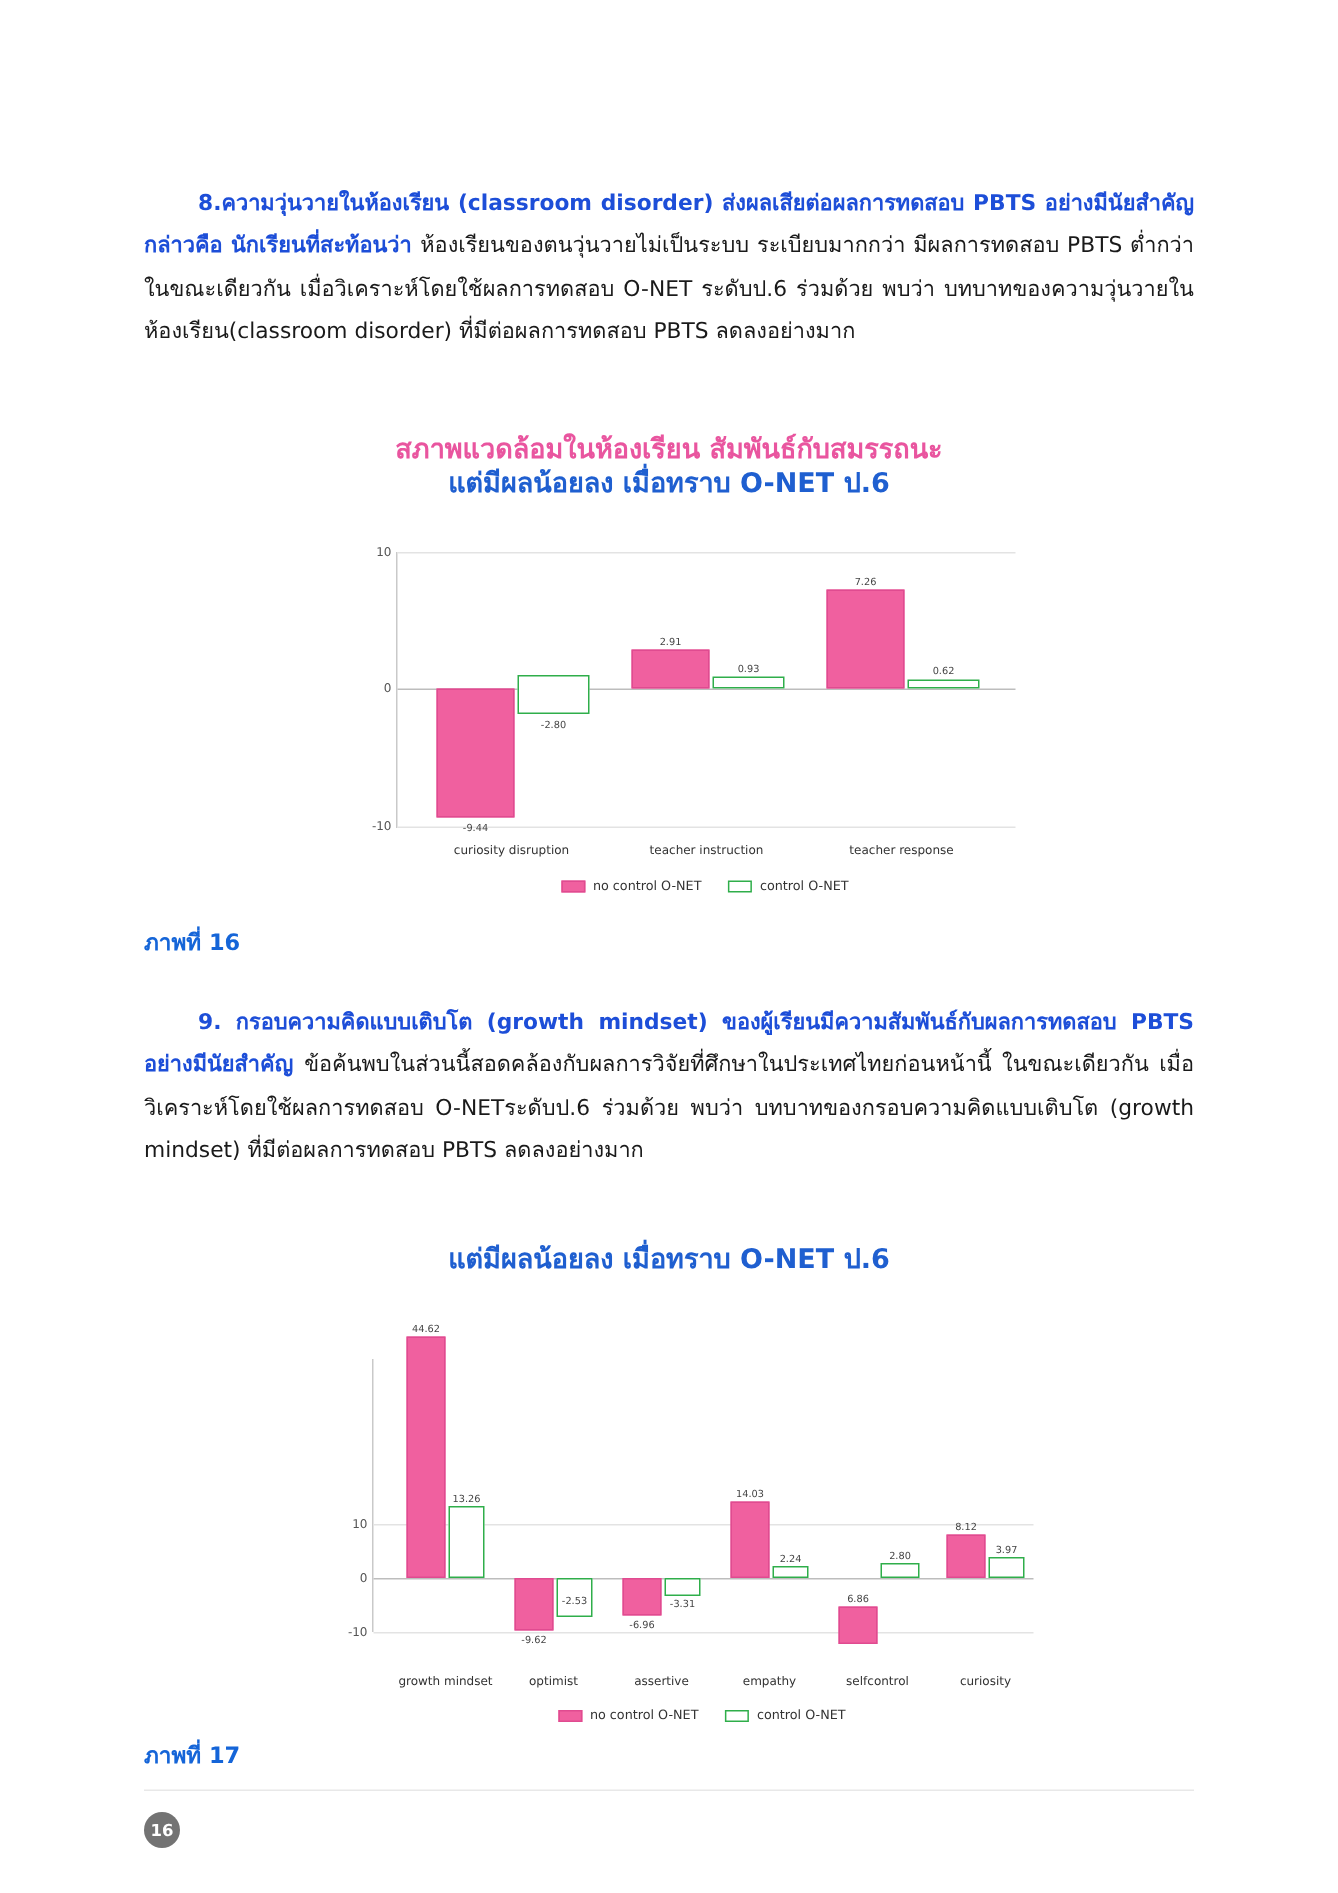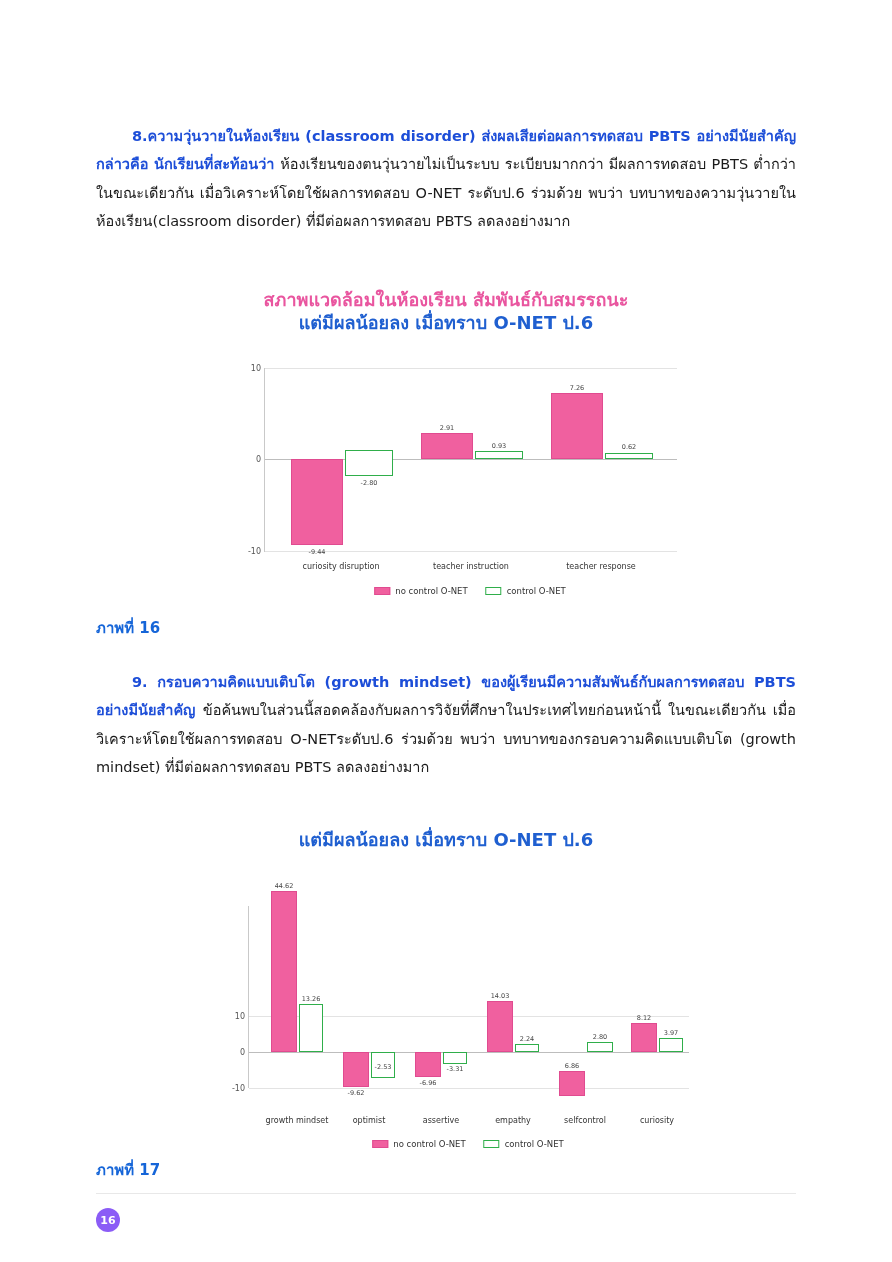--- a/index.html
+++ b/index.html
@@ -99,21 +99,21 @@
   }
   .legend .item{display:flex;align-items:center;gap:5px;}
   .sw{width:16px;height:8px;display:inline-block;box-sizing:border-box;}
   .sw.fill{background:#f0609f;border:1px solid #e04b90;}
   .sw.outline{background:#fff;border:1.5px solid #2fae4a;}
 
   .page-num{
     position:absolute;
     left:96px;bottom:30px;
     width:24px;height:24px;border-radius:50%;
-    background:#8b5cf6;color:#fff;
+    background:#737373;color:#fff;
     font-size:11px;font-weight:bold;
     display:flex;align-items:center;justify-content:center;
   }
   .footer-rule{
     position:absolute;
     left:96px;right:96px;bottom:68px;
     height:1px;background:#e8e8e8;
   }
 </style>
 </head>

